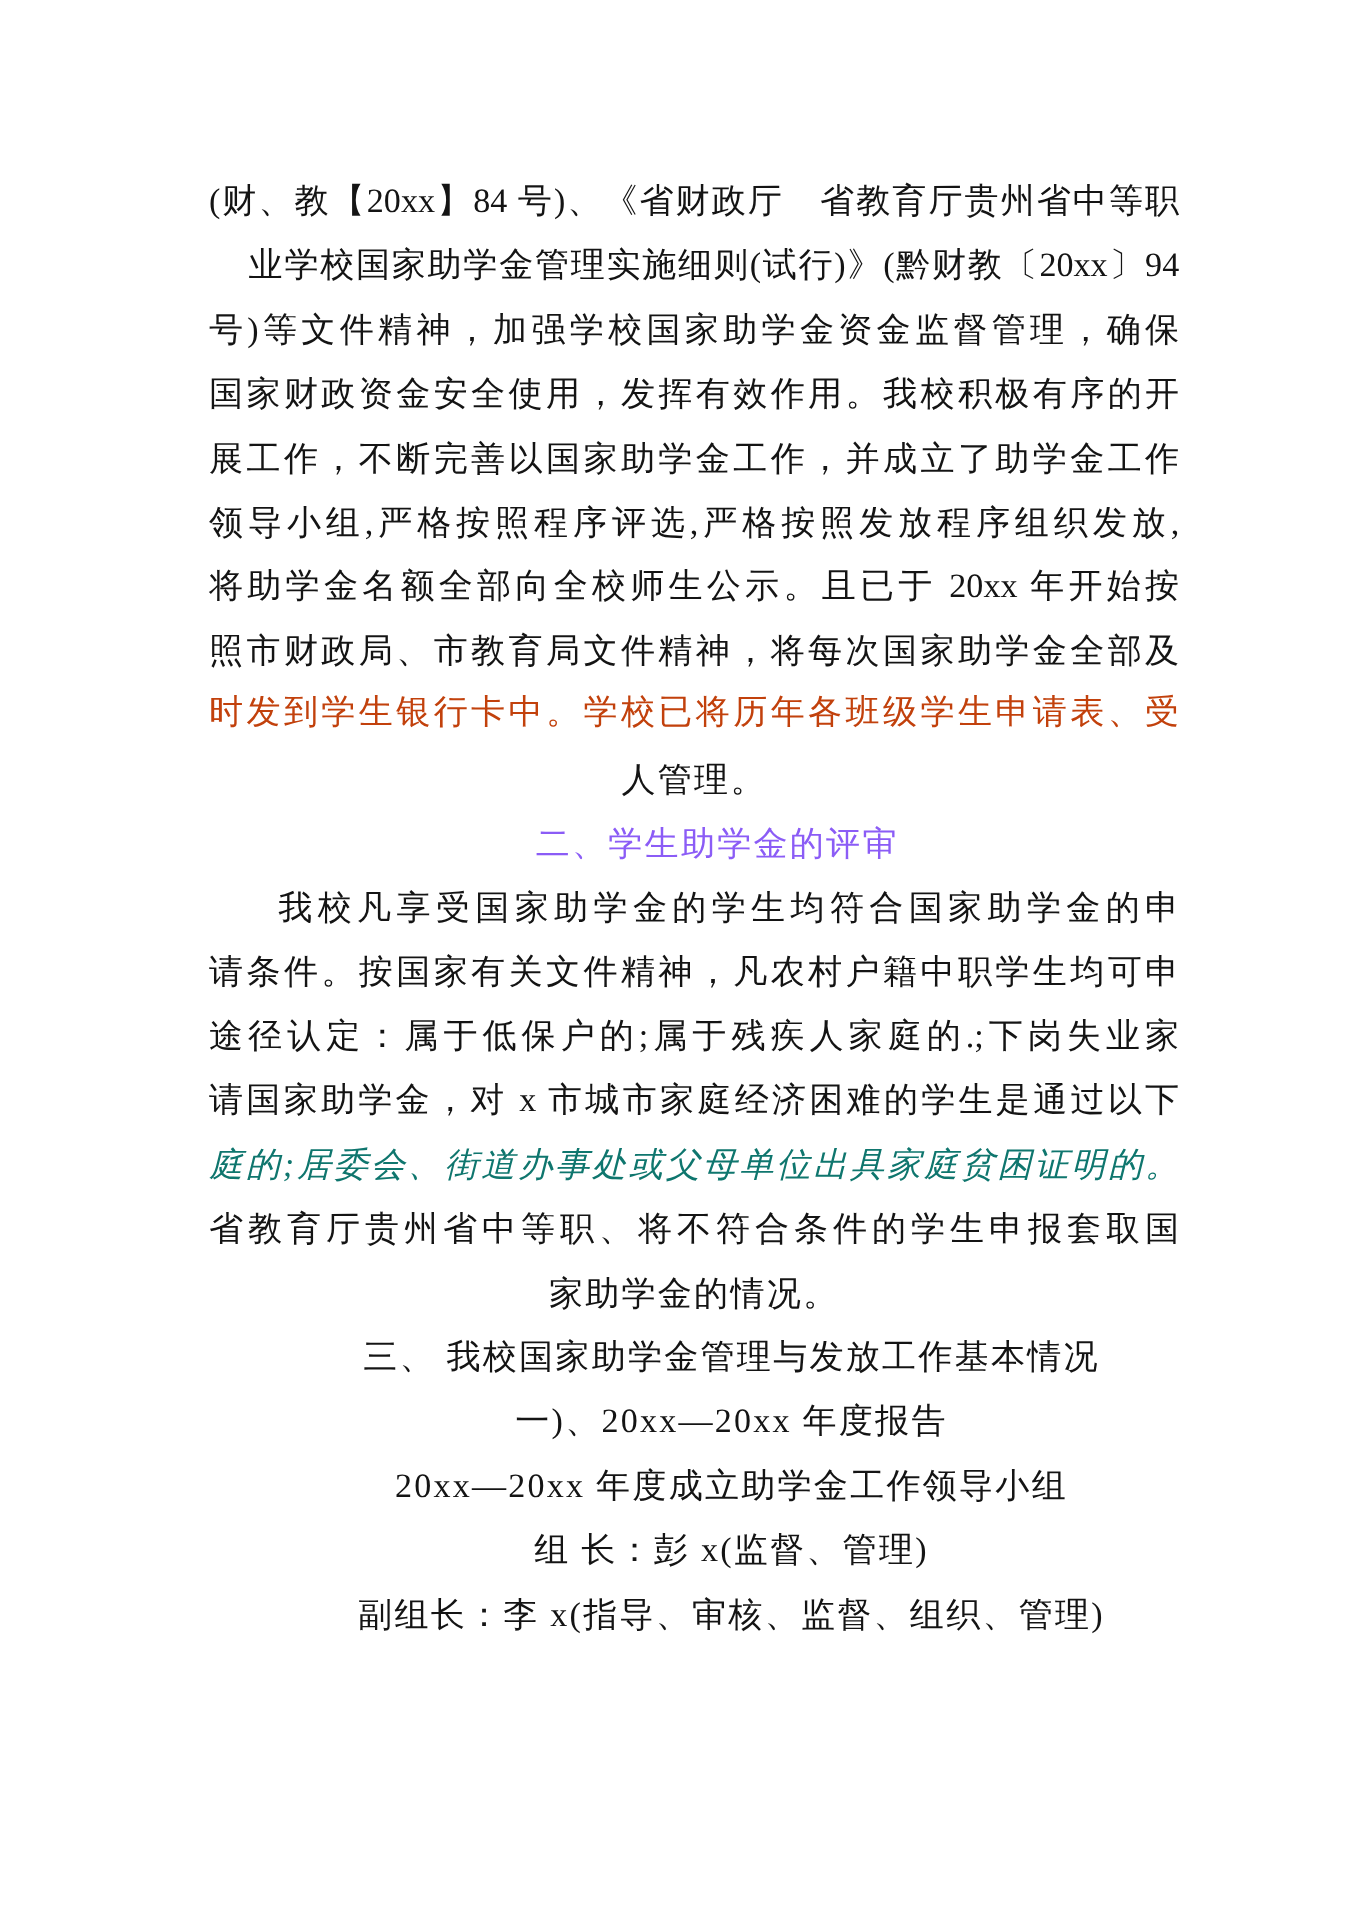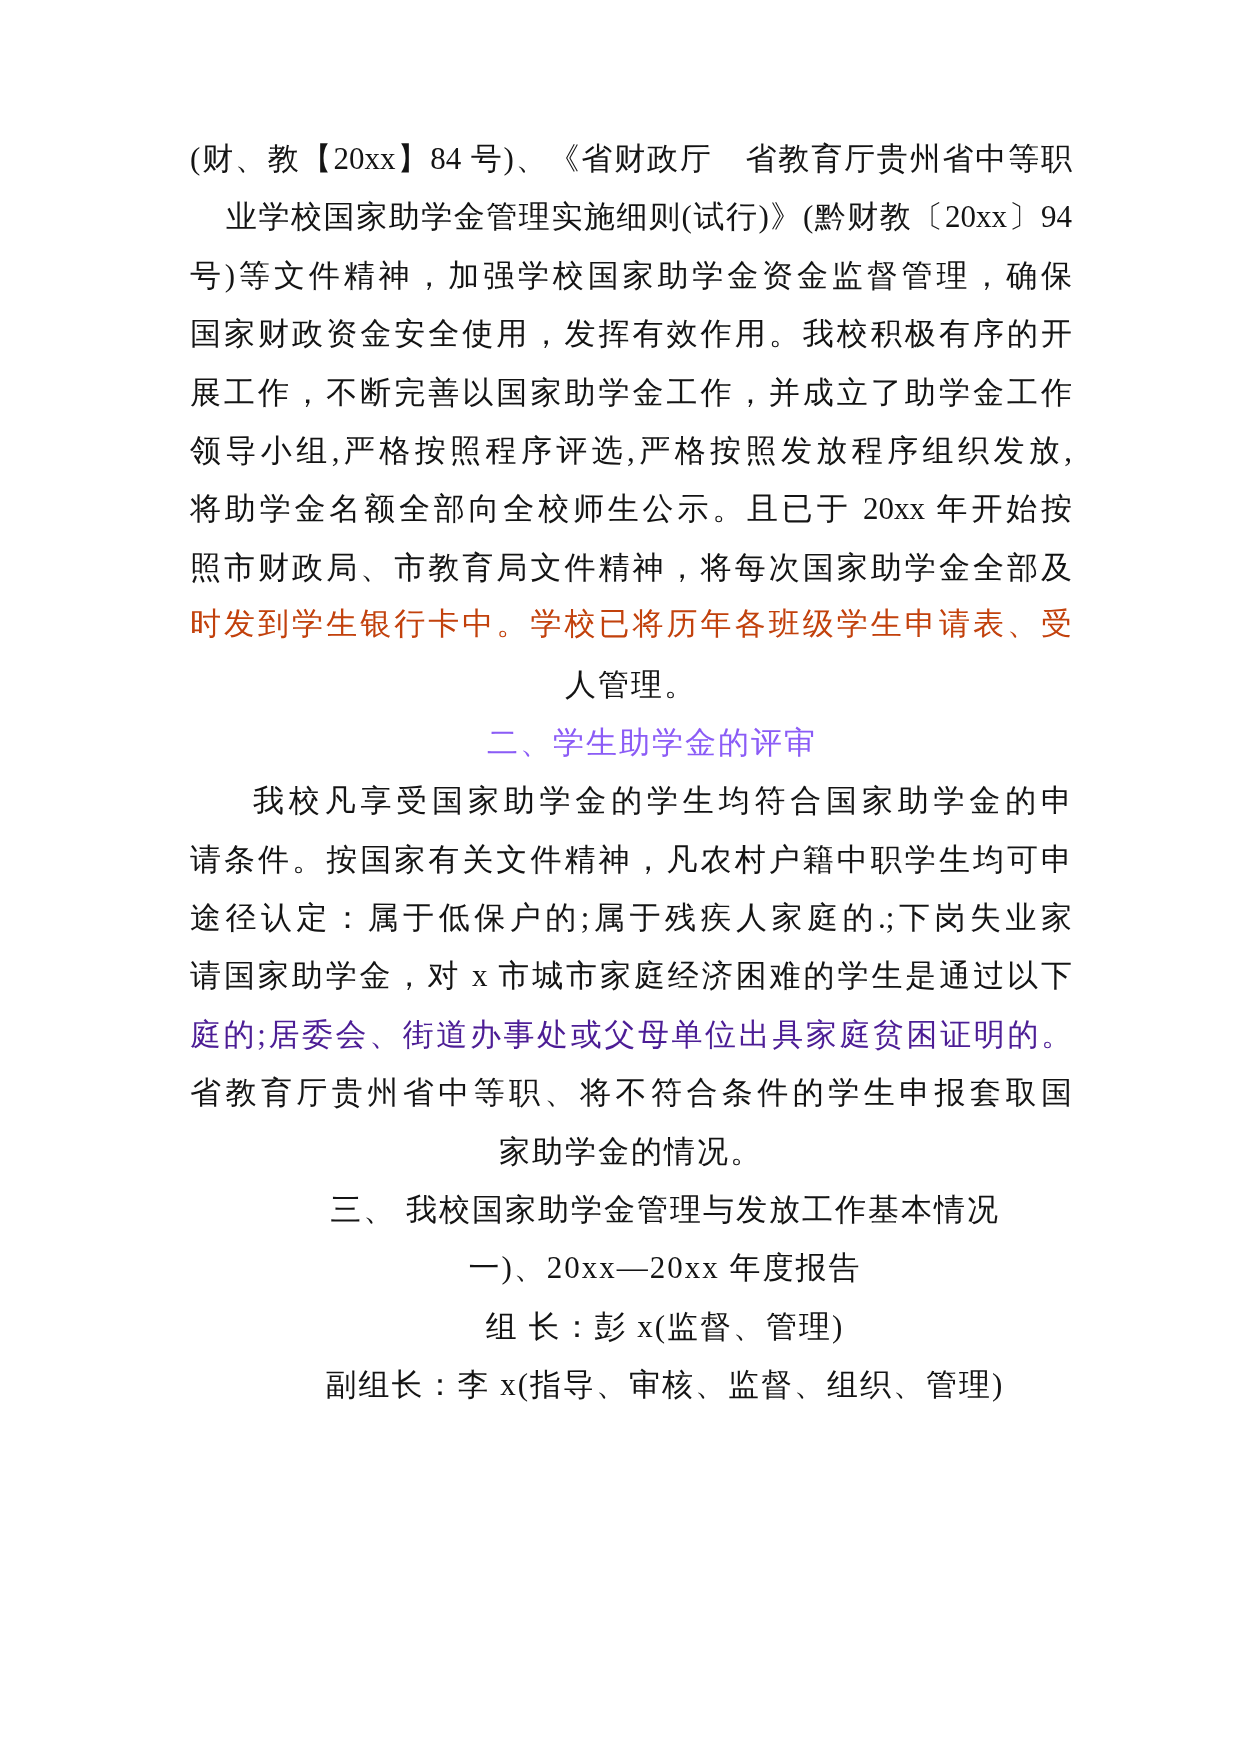--- a/index.html
+++ b/index.html
@@ -10,21 +10,21 @@
   .page {
     position: relative;
     width: 1241px;
     height: 1754px;
     background: #ffffff;
     overflow: hidden;
   }
   .body-block {
     position: absolute;
     left: 190px;
-    top: 130px;
+    top: 154px;
     width: 882px;
   }
   .line {
     height: 58.4px;
     line-height: 58.4px;
     font-size: 31px;
     color: #141414;
     font-family: "Liberation Serif", "DejaVu Serif", serif;
     font-weight: normal;
     letter-spacing: 2px;
@@ -51,21 +51,22 @@
       <div class="line jf" style="text-indent: 0px; color: rgb(20, 20, 20);">领导小组,严格按照程序评选,严格按照发放程序组织发放,</div>
       <div class="line jf" style="text-indent: 0px; color: rgb(20, 20, 20);">将助学金名额全部向全校师生公示。且已于 20xx 年开始按</div>
       <div class="line jf" style="text-indent: 0px; color: rgb(20, 20, 20);">照市财政局、市教育局文件精神，将每次国家助学金全部及</div>
       <div class="line jf" style="text-indent: 0px; color: #c2410c; font-family: Liberation Mono, monospace;">时发到学生银行卡中。学校已将历年各班级学生申请表、受</div>
       <div class="line" style="text-indent: 0px; color: rgb(20, 20, 20);">人管理。</div>
       <div class="line" style="text-indent: 42px; color: #8b5cf6;">二、学生助学金的评审</div>
       <div class="line jf" style="text-indent: 63px; color: rgb(20, 20, 20);">我校凡享受国家助学金的学生均符合国家助学金的申</div>
       <div class="line jf" style="text-indent: 0px; color: rgb(20, 20, 20);">请条件。按国家有关文件精神，凡农村户籍中职学生均可申</div>
       <div class="line jf" style="text-indent: 0px; color: rgb(20, 20, 20);">途径认定：属于低保户的;属于残疾人家庭的.;下岗失业家</div>
       <div class="line jf" style="text-indent: 0px; color: rgb(20, 20, 20);">请国家助学金，对 x 市城市家庭经济困难的学生是通过以下</div>
-      <div class="line jf" style="text-indent: 0px; color: #4c1d95;">庭的;居委会、街道办事处或父母单位出具家庭贫困证明的。</div>
+      <div class="line jf" style="text-indent: 0px; color: #0f766e; font-style: italic;">庭的;居委会、街道办事处或父母单位出具家庭贫困证明的。</div>
       <div class="line jf" style="text-indent: 0px; color: rgb(20, 20, 20);">省教育厅贵州省中等职、将不符合条件的学生申报套取国</div>
       <div class="line" style="text-indent: 0px; color: rgb(20, 20, 20);">家助学金的情况。</div>
       <div class="line" style="text-indent: 68px; color: rgb(20, 20, 20);">三、 我校国家助学金管理与发放工作基本情况</div>
       <div class="line" style="text-indent: 68px; color: rgb(20, 20, 20);">一)、20xx—20xx 年度报告</div>
+      <div class="line" style="text-indent: 68px; color: rgb(20, 20, 20);">20xx—20xx 年度成立助学金工作领导小组</div>
       <div class="line" style="text-indent: 68px; color: rgb(20, 20, 20);">组 长：彭 x(监督、管理)</div>
       <div class="line" style="text-indent: 68px; color: rgb(20, 20, 20);">副组长：李 x(指导、审核、监督、组织、管理)</div>
     </div>
 </div>
 
 </body></html>

